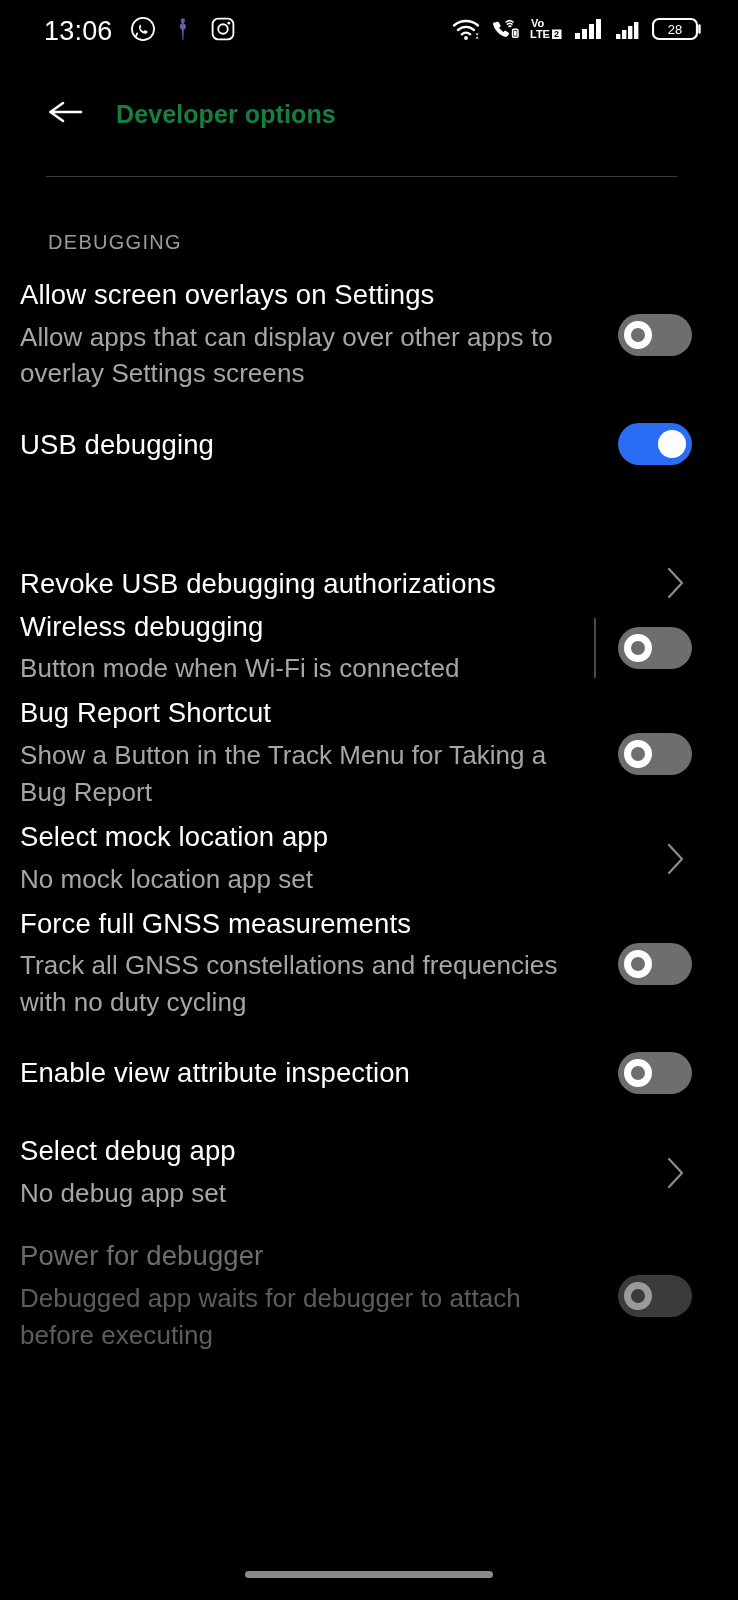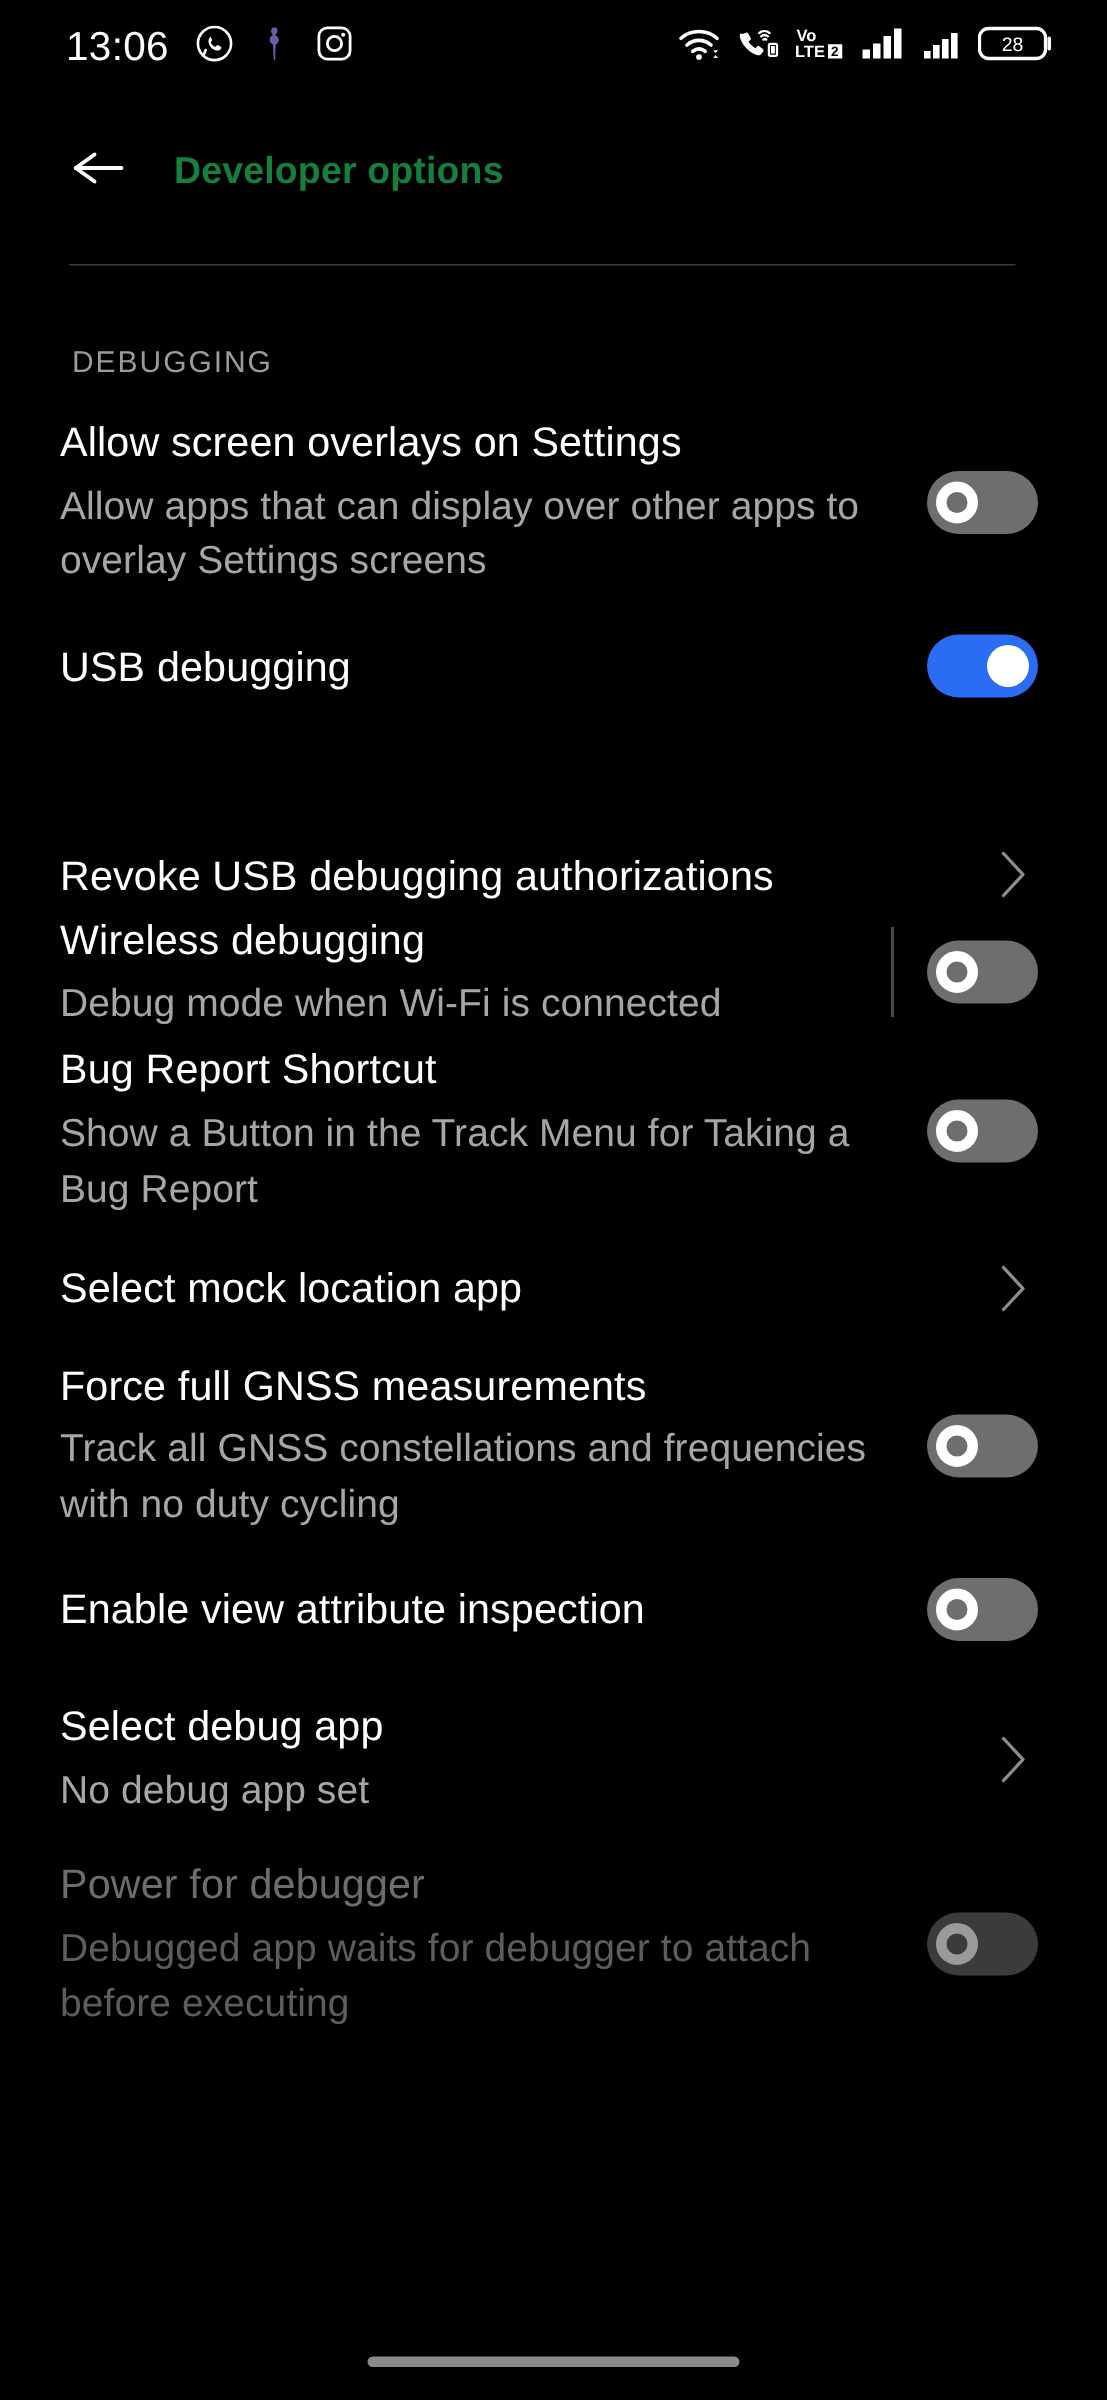--- a/index.html
+++ b/index.html
@@ -81,21 +81,21 @@
     font-weight: 400;
   }
 
   .list {
     padding-top: 24px;
   }
 
   .row {
     display: flex;
     align-items: center;
-    padding: 0 46px 0 40px;
+    padding: 0 46px 0 20px;
     min-height: 96px;
   }
   .row-text {
     flex: 1 1 auto;
     min-width: 0;
     padding-right: 18px;
   }
   .row-title {
     font-size: 27.5px;
     color: #ffffff;
@@ -333,21 +333,21 @@
         <svg width="24" height="34" viewBox="0 0 24 34">
           <path d="M6 3 L19 17 L6 31" fill="none" stroke="#8d8d8d" stroke-width="2.2" stroke-linecap="round" stroke-linejoin="round"></path>
         </svg>
       </div>
     </div>
   </div>
 
   <div class="row">
     <div class="row-text">
       <div class="row-title">Wireless debugging</div>
-      <div class="row-summary">Debug mode when Wi-Fi is connected</div>
+      <div class="row-summary">Button mode when Wi-Fi is connected</div>
     </div>
     <div class="row-accessory">
       <div class="vdivider"></div>
       <div class="toggle">
         <div class="knob"></div>
       </div>
     </div>
   </div>
 
   <div class="row">
@@ -358,20 +358,21 @@
     <div class="row-accessory">
       <div class="toggle">
         <div class="knob"></div>
       </div>
     </div>
   </div>
 
   <div class="row">
     <div class="row-text">
       <div class="row-title">Select mock location app</div>
+      <div class="row-summary">No mock location app set</div>
     </div>
     <div class="row-accessory">
       <div class="chevron">
         <svg width="24" height="34" viewBox="0 0 24 34">
           <path d="M6 3 L19 17 L6 31" fill="none" stroke="#8d8d8d" stroke-width="2.2" stroke-linecap="round" stroke-linejoin="round"></path>
         </svg>
       </div>
     </div>
   </div>
 

